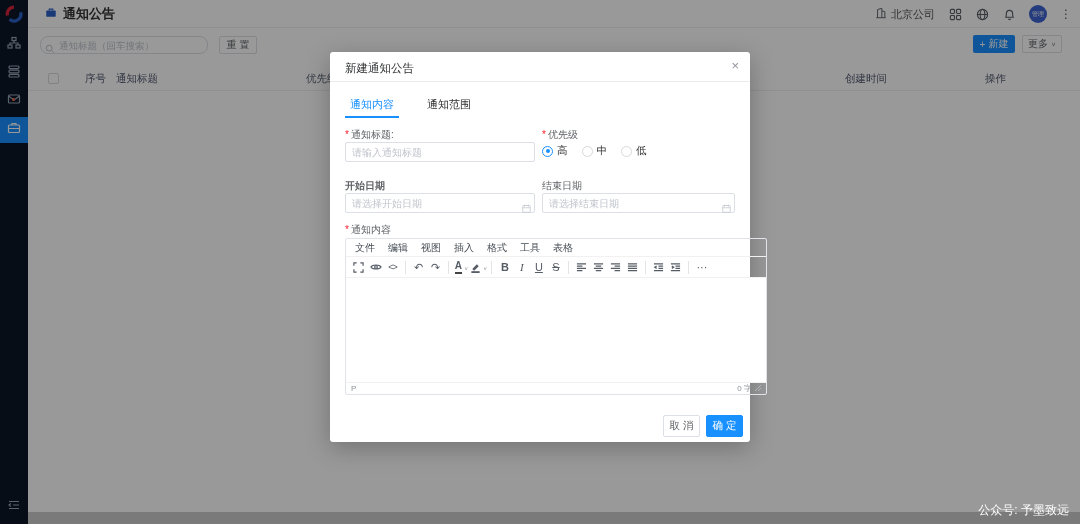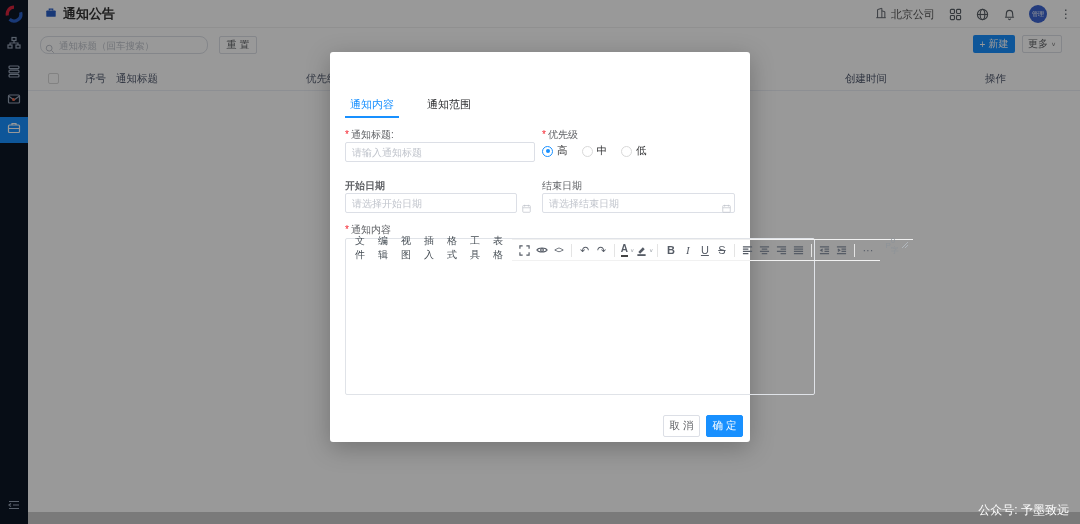--- a/index.html
+++ b/index.html
@@ -59,21 +59,21 @@
   .f-input { position:absolute; height:20px; border:1px solid #dcdfe6; border-radius:2px; font-size:10px; padding:6px 6px; color:#333; outline:none; width:190px; background:#fff; }
   .f-input::placeholder { color:#c0c4cc; }
   .radio-group { position:absolute; left:212px; top:92px; display:flex; gap:14px; align-items:center; }
   .radio { display:flex; align-items:center; gap:4px; font-size:10.5px; color:#303133; cursor:pointer; }
   .r-circle { width:11px; height:11px; border-radius:50%; border:1px solid #d9d9d9; background:#fff; position:relative; }
   .radio.checked .r-circle { border-color:#1890ff; }
   .radio.checked .r-circle::after { content:""; position:absolute; left:2.5px; top:2.5px; width:4px; height:4px; border-radius:50%; background:#1890ff; }
   .cal-ic { position:absolute; pointer-events:none; }
 
   
-  .editor { position:absolute; left:15px; top:186px; width:470px; height:157px; border:1px solid #e0e3e8; border-radius:2px; display:flex; flex-direction:row; }
+  .editor { position:absolute; left:15px; top:186px; width:422px; height:157px; border:1px solid #e0e3e8; border-radius:2px; display:flex; flex-direction:column; }
   .ed-menu { height:17px; display:flex; align-items:center; gap:13px; padding:0 9px; font-size:10px; color:#454d54; }
   .ed-menu span { cursor:pointer; }
   .ed-toolbar { height:22px; border-top:1px solid #f1f1f1; border-bottom:1px solid #f1f1f1; display:flex; align-items:center; padding:0 4px; }
   .tbtn { min-width:17px; height:18px; display:flex; align-items:center; justify-content:center; color:#565c66; font-size:11px; cursor:pointer; border-radius:2px; }
   .tbtn svg { stroke:#565c66; fill:none; stroke-width:1.3; }
   .tsep { width:1px; height:13px; background:#e4e4e4; margin:0 4px; }
   .glyph-b { font-weight:bold; }
   .glyph-i { font-style:italic; font-family:"Liberation Serif",serif; }
   .glyph-u { text-decoration:underline; }
   .glyph-s { text-decoration:line-through; }
@@ -214,20 +214,24 @@
       <span class="th" style="left:278px">优先级</span>
       <span class="th" style="left:817px">创建时间</span>
       <span class="th" style="left:957px">操作</span>
     </div>
     <div class="hscroll"></div>
   </div>
 
   <div class="mask"></div>
 
   <div class="modal">
+    <div class="m-header">
+      <span class="m-title">新建通知公告</span>
+      <span class="m-close">×</span>
+    </div>
 
     <div class="tabs">
       <span class="tab active"><span>通知内容</span><span class="ink"></span></span>
       <span class="tab"><span>通知范围</span></span>
     </div>
 
     <div class="f-label" style="left:15px; top:76px;"><span class="req">*</span><span>通知标题:</span></div>
     <div class="f-label" style="left:212px; top:76px;"><span class="req">*</span><span>优先级</span></div>
     <input class="f-input" style="left: 15px; top: 90px;" placeholder="请输入通知标题">
     <div class="radio-group">
@@ -240,21 +244,21 @@
           <span>中</span>
         </span>
       <span class="radio">
           <span class="r-circle"></span>
           <span>低</span>
         </span>
     </div>
 
     <div class="f-label" style="left:15px; top:127px;font-weight:bold;">开始日期</div>
     <div class="f-label" style="left:212px; top:127px;">结束日期</div>
-    <input class="f-input" style="left: 15px; top: 141px; width: 172px;" placeholder="请选择开始日期">
+    <input class="f-input" style="left: 15px; top: 141px; width: 190px;" placeholder="请选择开始日期">
     <span class="cal-ic" style="left:192px; top:147px;">
       <svg width="9" height="9" viewBox="0 0 12 12">
           <rect x="1" y="2" width="10" height="9" rx="1" stroke="#c0c4cc" fill="none"></rect>
           <path d="M3.5 1 V3.5 M8.5 1 V3.5 M1 5 H11" stroke="#c0c4cc"></path>
         </svg>
     </span>
     <input class="f-input" style="left: 212px; top: 141px; width: 193px;" placeholder="请选择结束日期">
     <span class="cal-ic" style="left:392px; top:147px;">
       <svg width="9" height="9" viewBox="0 0 12 12">
           <rect x="1" y="2" width="10" height="9" rx="1" stroke="#c0c4cc" fill="none"></rect>

